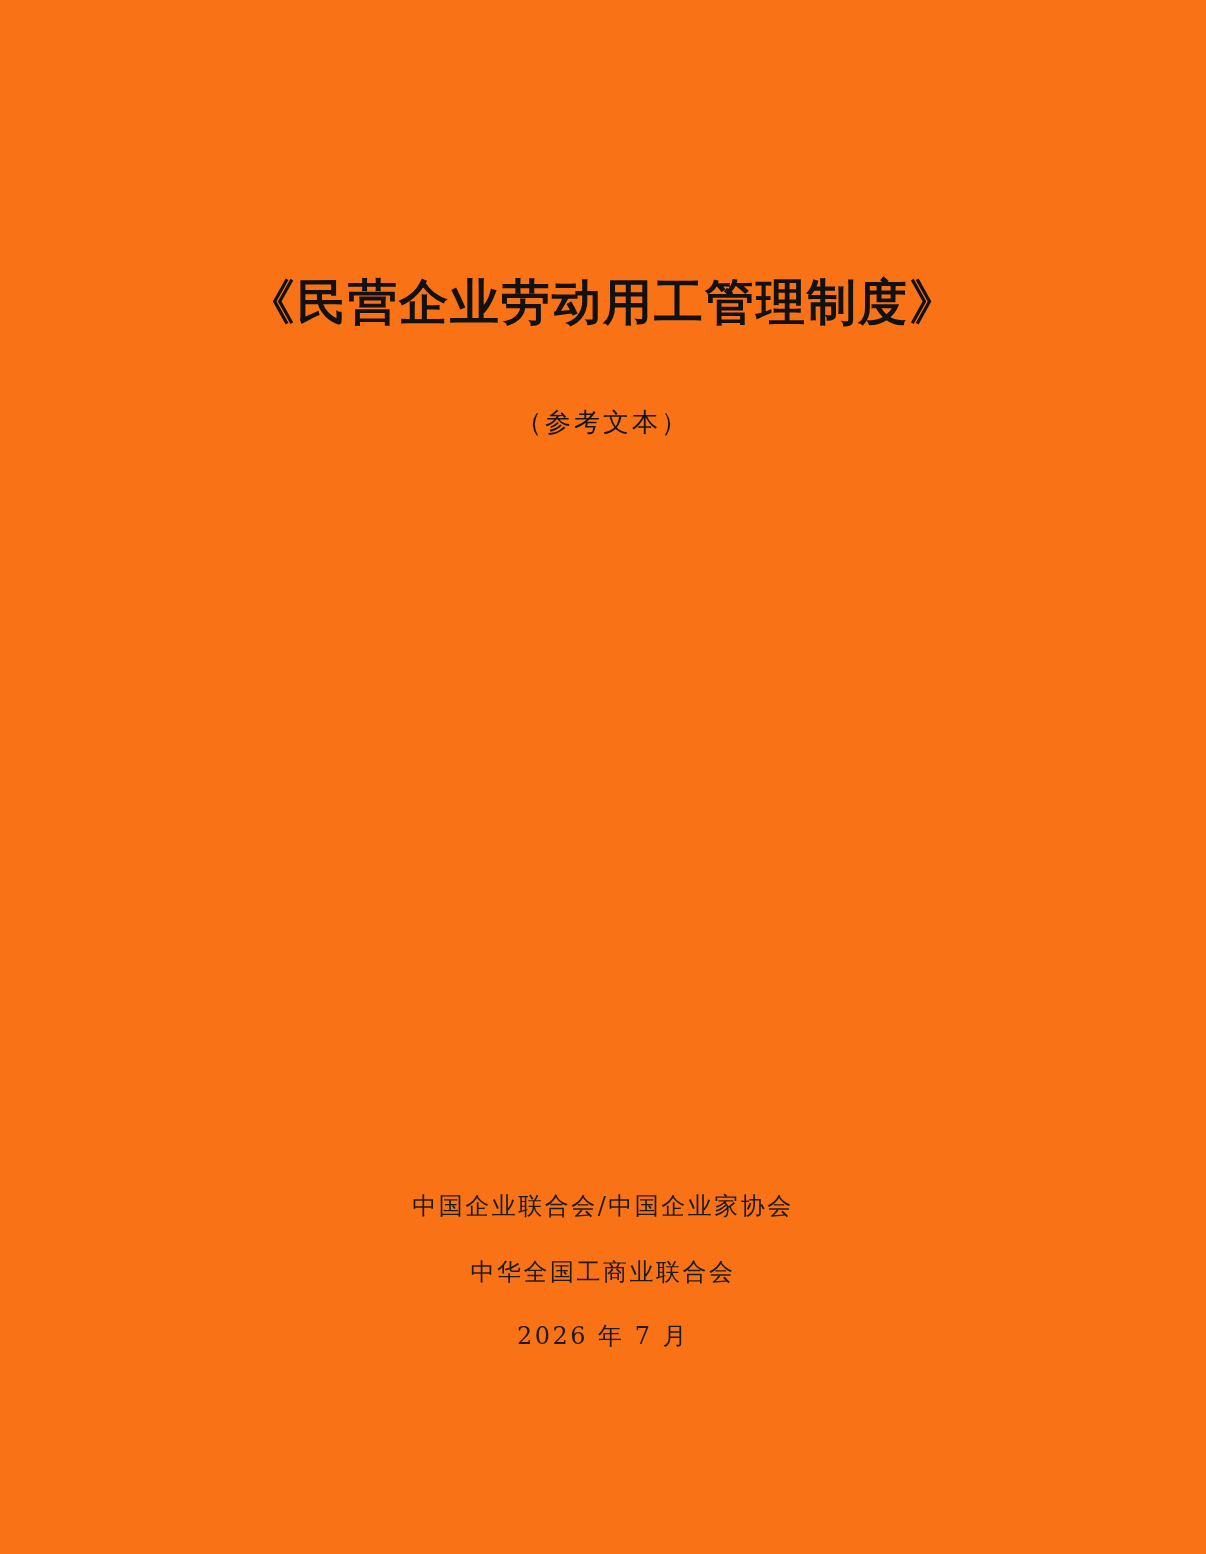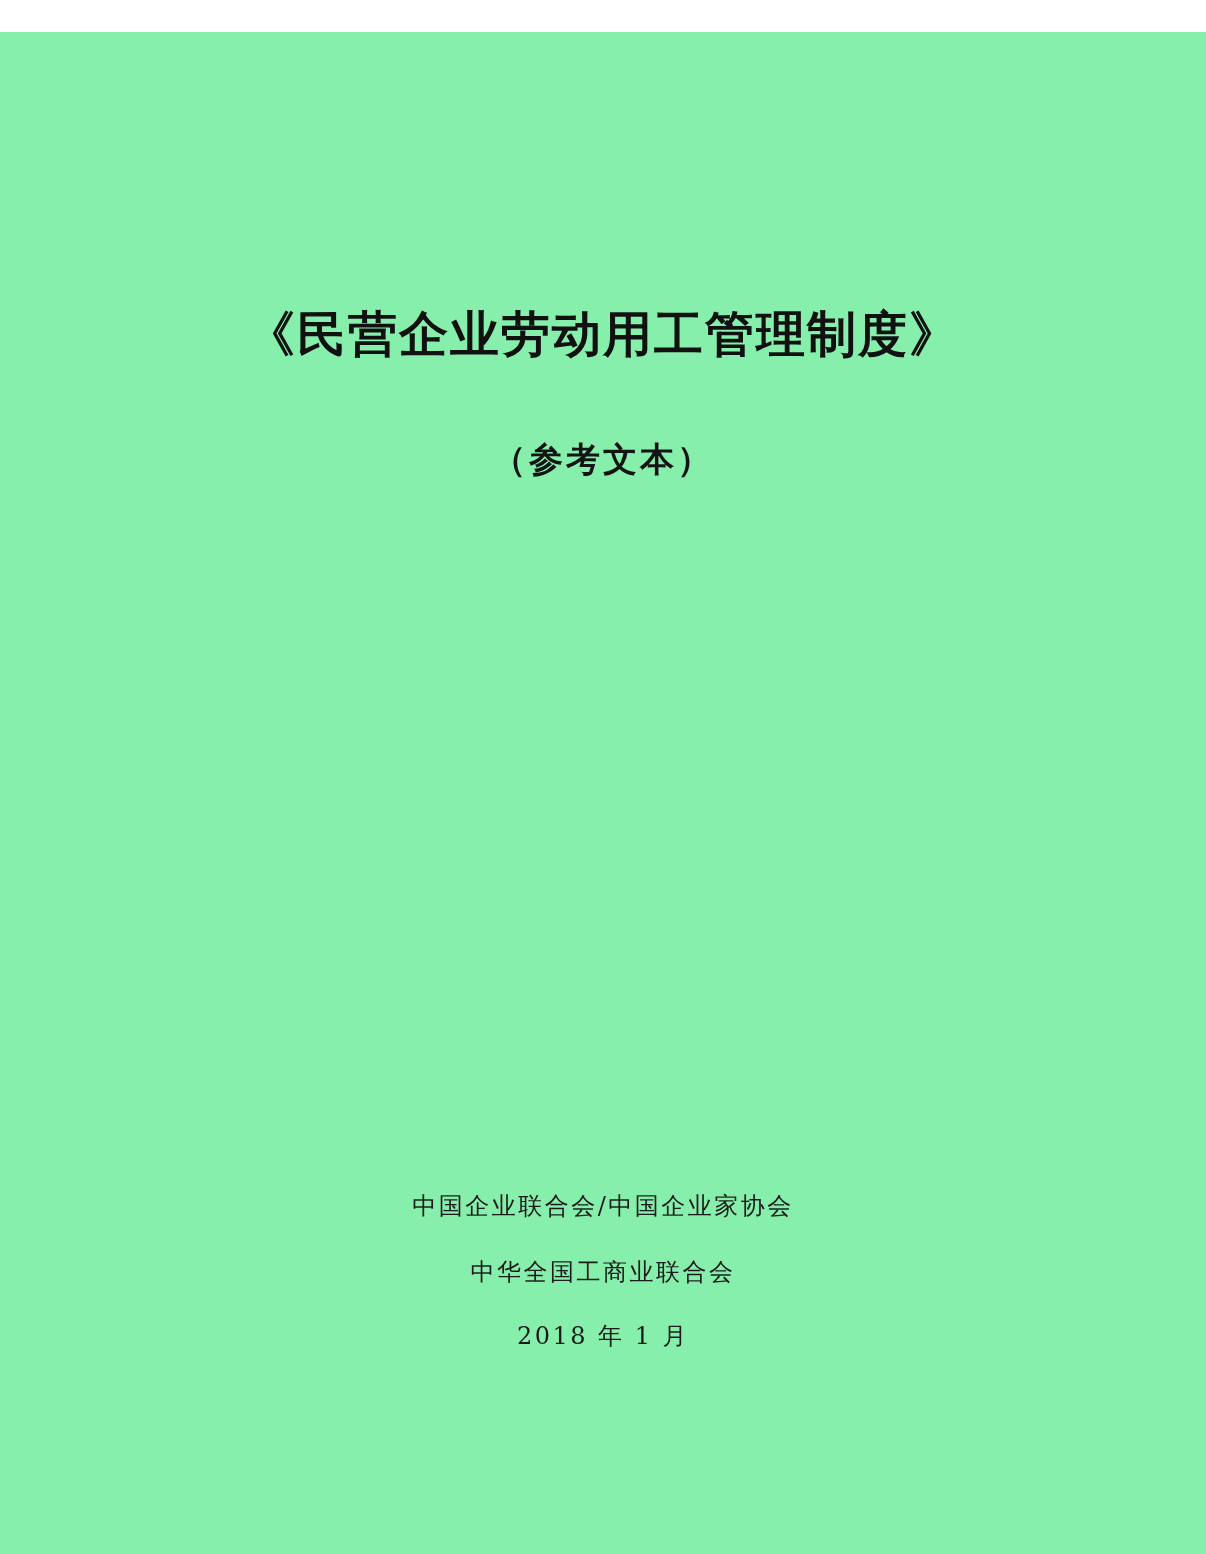--- a/index.html
+++ b/index.html
@@ -12,42 +12,41 @@
     width: 1206px;
     height: 1554px;
     position: relative;
     font-family: "DejaVu Serif", "Liberation Serif", serif;
     color: #1a1a1a;
     overflow: hidden;
   }
   .page {
     position: absolute;
     inset: 0;
-    background: #86efac;
+    background: #f97316;
     display: flex;
     flex-direction: column;
-    margin-top: 32px;
   }
   .title-block {
     margin-top: 272px;
     width: 100%;
     text-align: center;
   }
   .doc-title {
     font-size: 49px;
     font-weight: 700;
     letter-spacing: 2px;
     line-height: 1.25;
     color: #111111;
     font-family: "DejaVu Serif", "Liberation Serif", serif;
   }
   .doc-subtitle {
     margin-top: 72px;
-    font-size: 34px;
-    font-weight: 700;
+    font-size: 26px;
+    font-weight: 400;
     letter-spacing: 3px;
     color: #141414;
   }
   .spacer {
     flex: 1 1 auto;
   }
   .issuer-block {
     width: 100%;
     text-align: center;
     margin-bottom: 178px;
@@ -76,16 +75,16 @@
   <div class="title-block">
     <div class="doc-title">《民营企业劳动用工管理制度》</div>
     <div class="doc-subtitle">（参考文本）</div>
   </div>
 
   <div class="spacer"></div>
 
   <div class="issuer-block">
     <p class="issuer-line">中国企业联合会/中国企业家协会</p>
     <p class="issuer-line">中华全国工商业联合会</p>
-    <p class="date-line">2018 年 1 月</p>
+    <p class="date-line">2026 年 7 月</p>
   </div>
 
 </div>
 
 </body></html>

